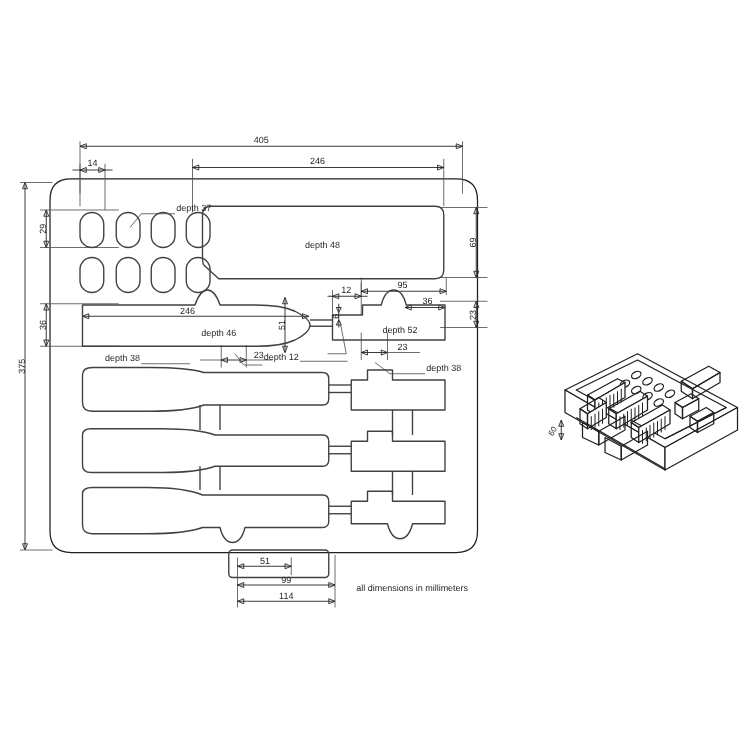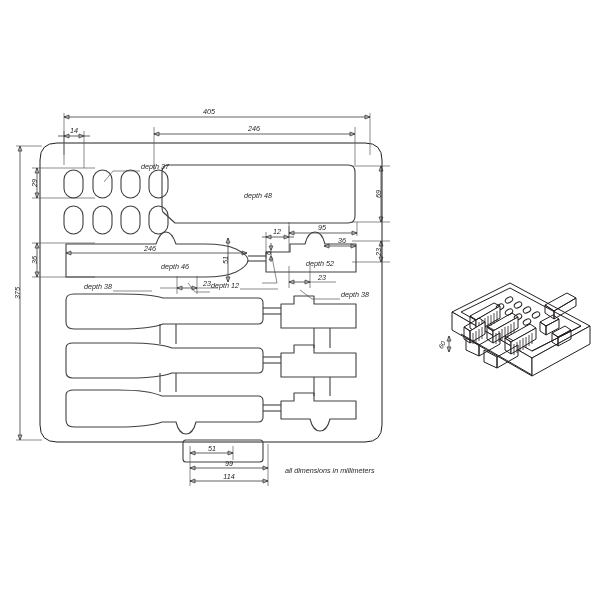--- a/index.html
+++ b/index.html
@@ -1,18 +1,18 @@
 <!DOCTYPE html>
 <html><head>
 <meta charset="utf-8">
 <style>
   html,body{margin:0;padding:0;background:#ffffff;}
   body{width:600px;height:600px;overflow:hidden;
        font-family:"Liberation Sans",sans-serif;}
-  #stage{position:relative;width:600px;height:600px;background:#ffffff;font-style:italic;}
+  #stage{position:relative;width:600px;height:600px;background:#ffffff;}
   svg{display:block;}
   .ln{fill:none;stroke:#231f20;stroke-width:1;}
   .thin{fill:none;stroke:#58595b;stroke-width:0.7;}
   .dim{fill:none;stroke:#231f20;stroke-width:0.7;}
   .part{fill:none;stroke:#414042;stroke-width:1.1;stroke-linejoin:round;}
   .txt{font-family:"Liberation Sans",sans-serif;font-size:7.2px;fill:#231f20;}
   .txt-s{font-family:"Liberation Sans",sans-serif;font-size:6.6px;fill:#231f20;}
   .iso{fill:none;stroke:#231f20;stroke-width:1;stroke-linejoin:round;}
   .isofill{fill:#ffffff;stroke:#231f20;stroke-width:1;stroke-linejoin:round;}
   .hatch{stroke:#231f20;stroke-width:0.8;}

